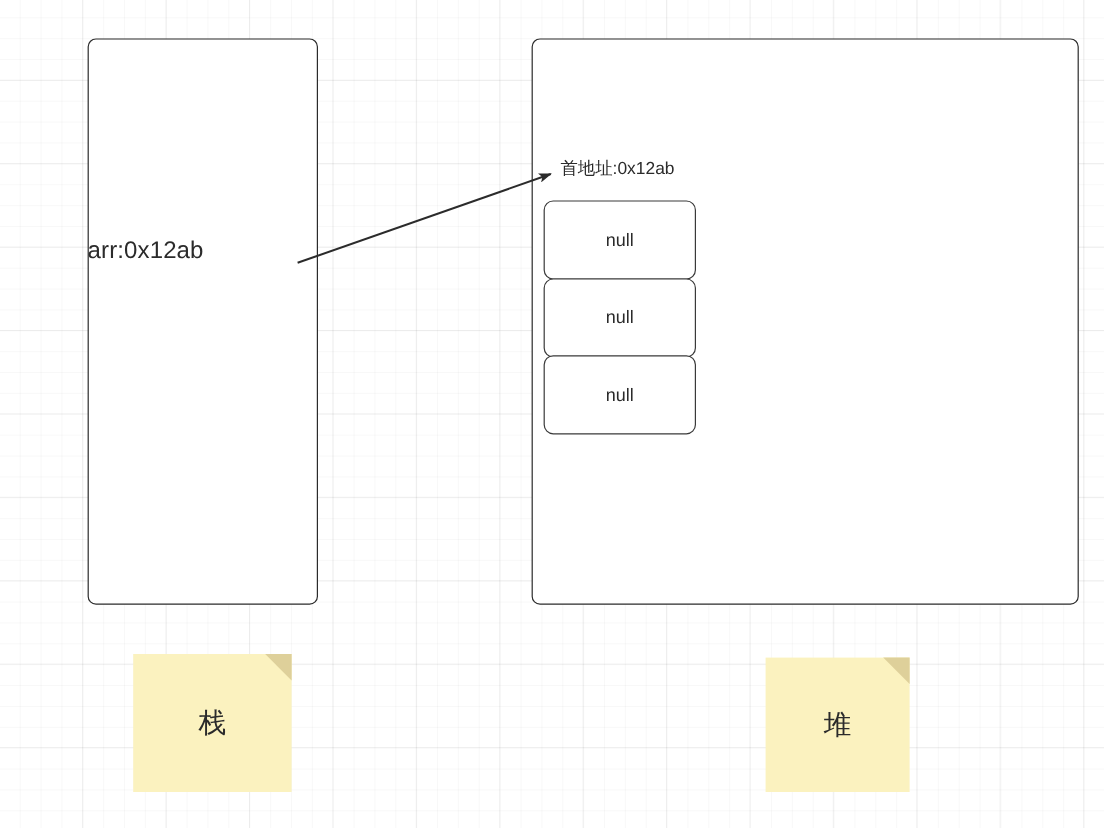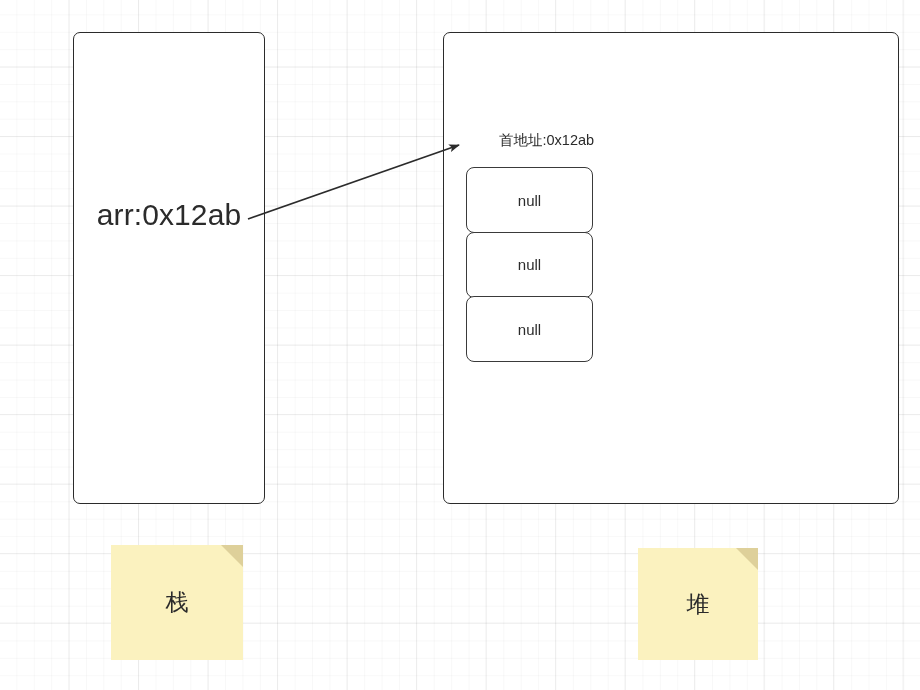--- a/index.html
+++ b/index.html
@@ -43,42 +43,41 @@
     width: 456px;
     height: 472px;
   }
 
   
   #stack-var-label {
     position: absolute;
     left: 73px;
     top: 198px;
     width: 192px;
-    text-align: center;
-    font-size: 30px;
+    text-align: left;
+    font-size: 20px;
     color: #2b2b2b;
     letter-spacing: 0.1px;
     white-space: nowrap;
   }
 
   
   #heap-base-address-label {
     position: absolute;
     left: 467px;
     top: 131px;
     font-size: 14.5px;
     color: #2b2b2b;
     white-space: nowrap;
-    margin-left: 32px;
   }
 
   
   #array-cells {
     position: absolute;
-    left: 466px;
+    left: 453px;
     top: 167px;
     width: 129px;
   }
   .array-cell {
     position: relative;
     width: 127px;
     height: 66px;
     box-sizing: border-box;
     background: #ffffff;
     border: 1.3px solid #3a3a3a;

